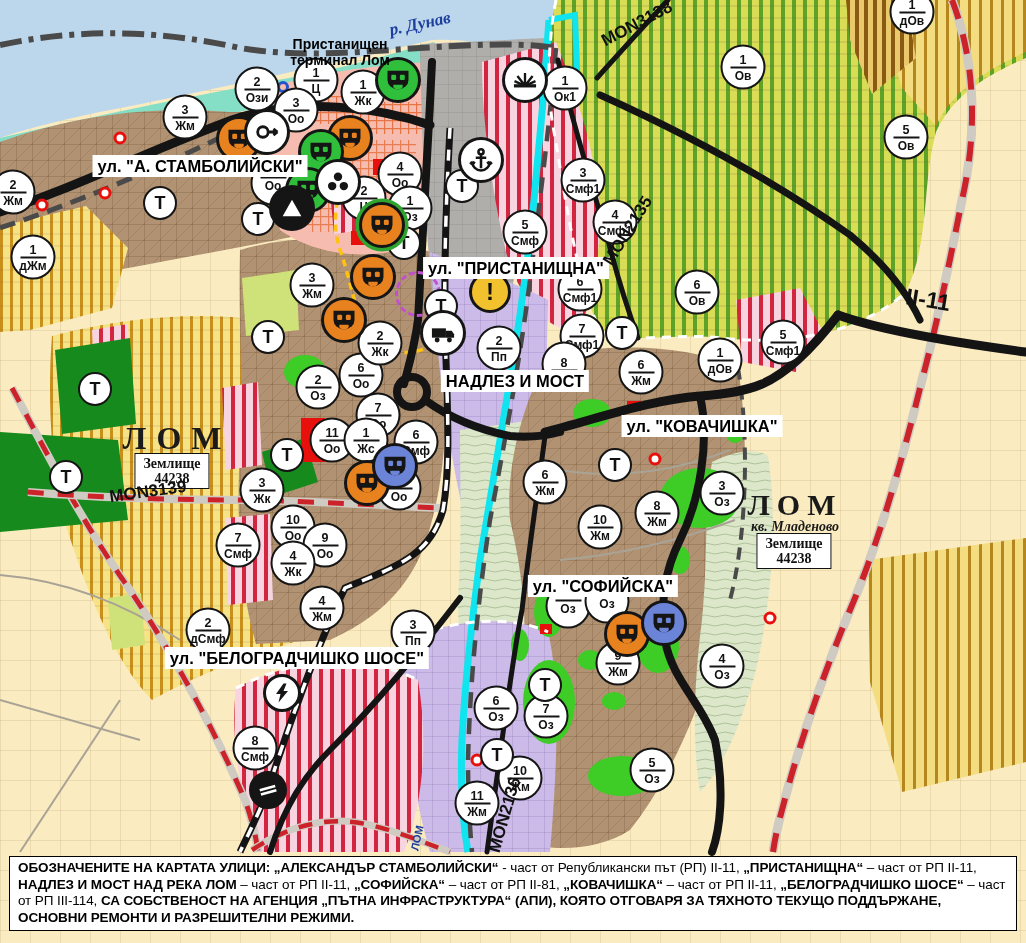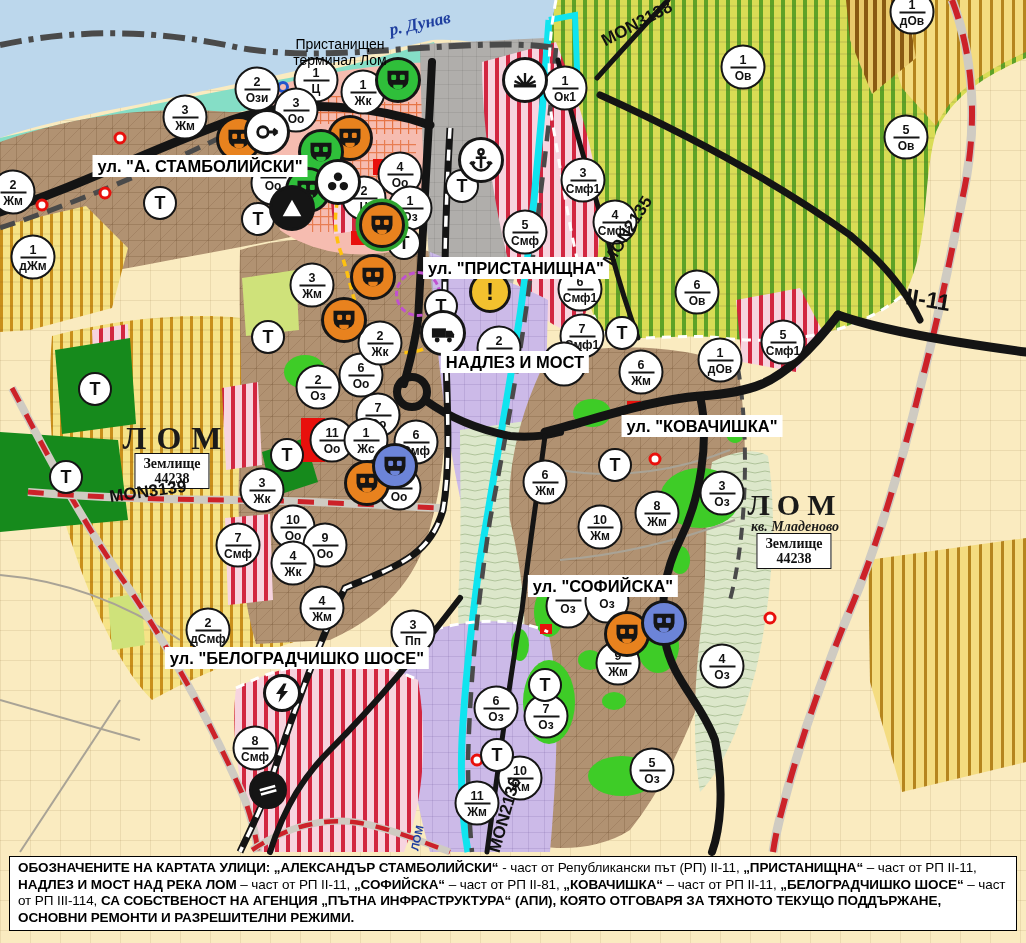--- a/index.html
+++ b/index.html
@@ -49,21 +49,21 @@
   .dash-circle{width:46px;height:46px;border:3px dashed #C050D0;border-radius:50%;
     box-sizing:border-box;}
 
   
   .lbl{white-space:pre-line;text-align:center;}
   .lbl-street{background:#fff;color:#000;font-weight:bold;font-size:16.5px;
     line-height:20px;padding:1px 5px;white-space:nowrap;}
   .lbl-river{color:#1F3F9F;font-weight:bold;font-style:italic;font-size:17px;
     font-family:"Liberation Serif",serif;white-space:nowrap;}
   .lbl-riversmall{color:#1F3F9F;font-weight:bold;font-size:11px;white-space:nowrap;}
-  .lbl-terminal{color:#000;font-weight:normal;font-size:14px;line-height:16px;}
+  .lbl-terminal{color:#000;font-weight:bold;font-size:14px;line-height:16px;}
   .lbl-city{color:#1a1a1a;font-family:"Liberation Serif",serif;font-weight:bold;
     font-size:32px;letter-spacing:10px;white-space:nowrap;}
   .lbl-city2{color:#1a1a1a;font-family:"Liberation Serif",serif;font-weight:bold;
     font-size:30px;letter-spacing:7px;white-space:nowrap;}
   .lbl-district{color:#1a1a1a;font-family:"Liberation Serif",serif;font-weight:bold;
     font-style:italic;font-size:14px;white-space:nowrap;}
   .lbl-zembox{background:#fff;border:1.5px solid #111;color:#111;
     font-family:"Liberation Serif",serif;font-weight:bold;font-size:14px;
     line-height:15px;padding:2px 8px;}
   .lbl-roadref{color:#111;font-weight:bold;font-size:17px;white-space:nowrap;}
@@ -702,21 +702,21 @@
           <g transform="rotate(-15 12 12)">
             <path d="M4 10 H20 M4 14.5 H20"></path>
           </g>
         </svg>
       </div>
       <div class="ic ic-warn abs" style="left: 490px; top: 292px;">!</div>
     </div>
   <div id="layer-labels">
       <div class="lbl lbl-street abs" style="left: 200px; top: 166px;">ул. "А. СТАМБОЛИЙСКИ"</div>
       <div class="lbl lbl-street abs" style="left: 516px; top: 268px;">ул. "ПРИСТАНИЩНА"</div>
-      <div class="lbl lbl-street abs" style="left: 515px; top: 362px;">НАДЛЕЗ И МОСТ</div>
+      <div class="lbl lbl-street abs" style="left: 515px; top: 381px;">НАДЛЕЗ И МОСТ</div>
       <div class="lbl lbl-street abs" style="left: 702px; top: 426px;">ул. "КОВАЧИШКА"</div>
       <div class="lbl lbl-street abs" style="left: 603px; top: 586px;">ул. "СОФИЙСКА"</div>
       <div class="lbl lbl-street abs" style="left: 297px; top: 658px;">ул. "БЕЛОГРАДЧИШКО ШОСЕ"</div>
       <div class="lbl lbl-river abs" style="left: 420px; top: 24px; transform: translate(-50%, -50%) rotate(-12deg);">р. Дунав</div>
       <div class="lbl lbl-riversmall abs" style="left: 417px; top: 838px; transform: translate(-50%, -50%) rotate(-78deg);">ЛОМ</div>
       <div class="lbl lbl-terminal abs" style="left: 340px; top: 52px;">Пристанищен
 терминал Лом</div>
       <div class="lbl lbl-city abs" style="left: 177px; top: 438px;">ЛОМ</div>
       <div class="lbl lbl-city2 abs" style="left: 795px; top: 505px;">ЛОМ</div>
       <div class="lbl lbl-district abs" style="left: 795px; top: 527px;">кв. Младеново</div>

